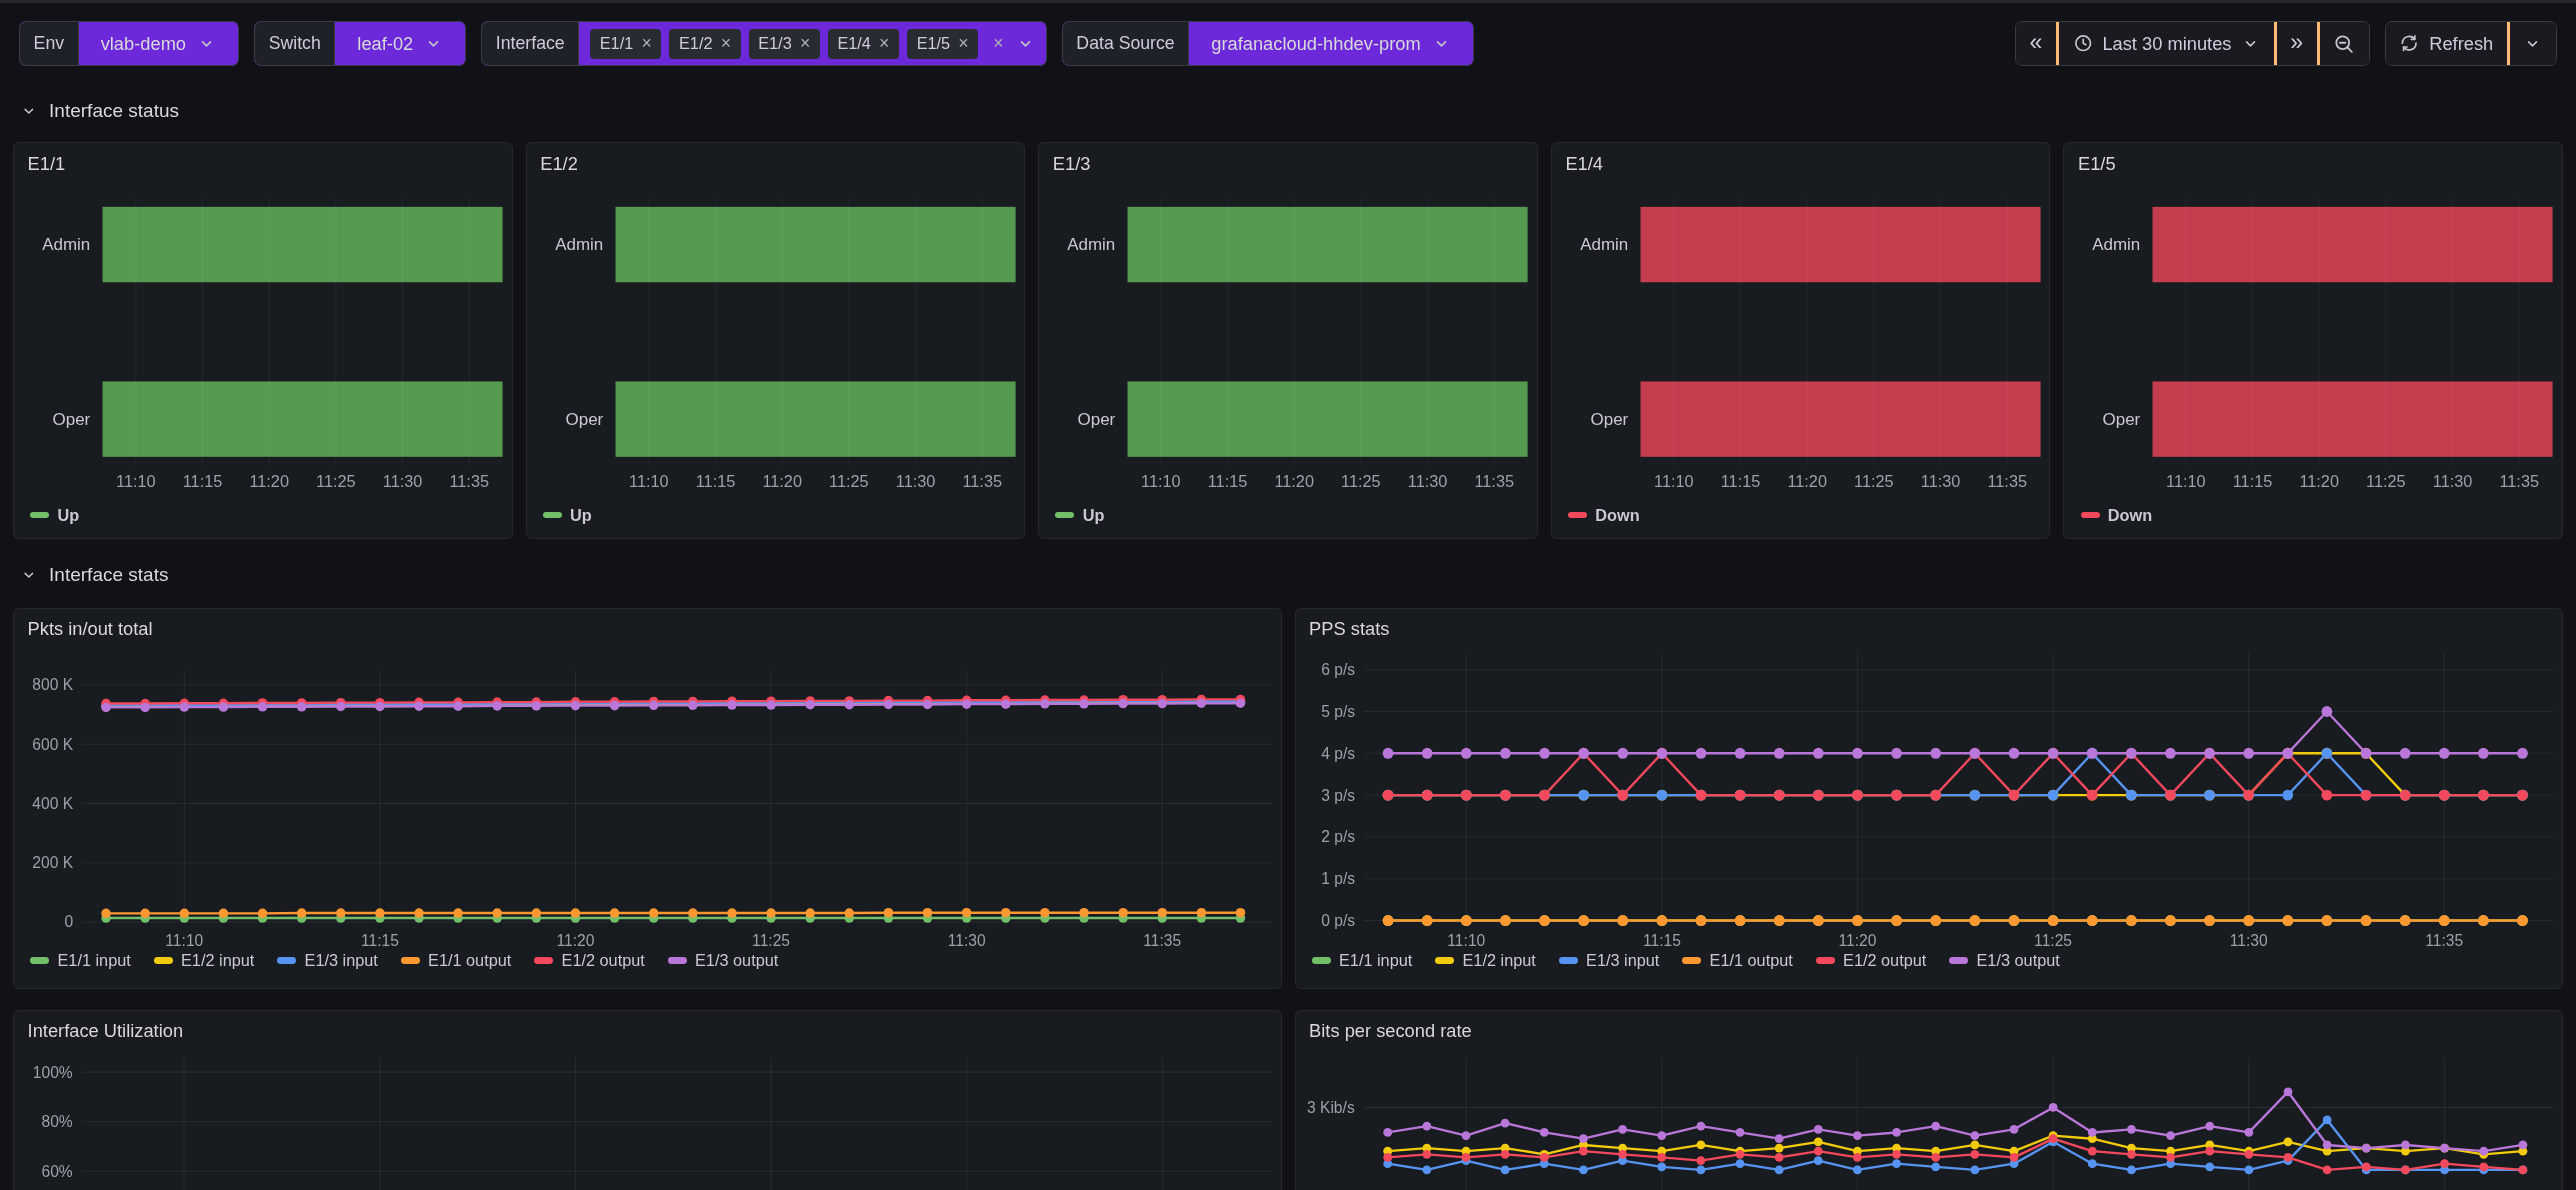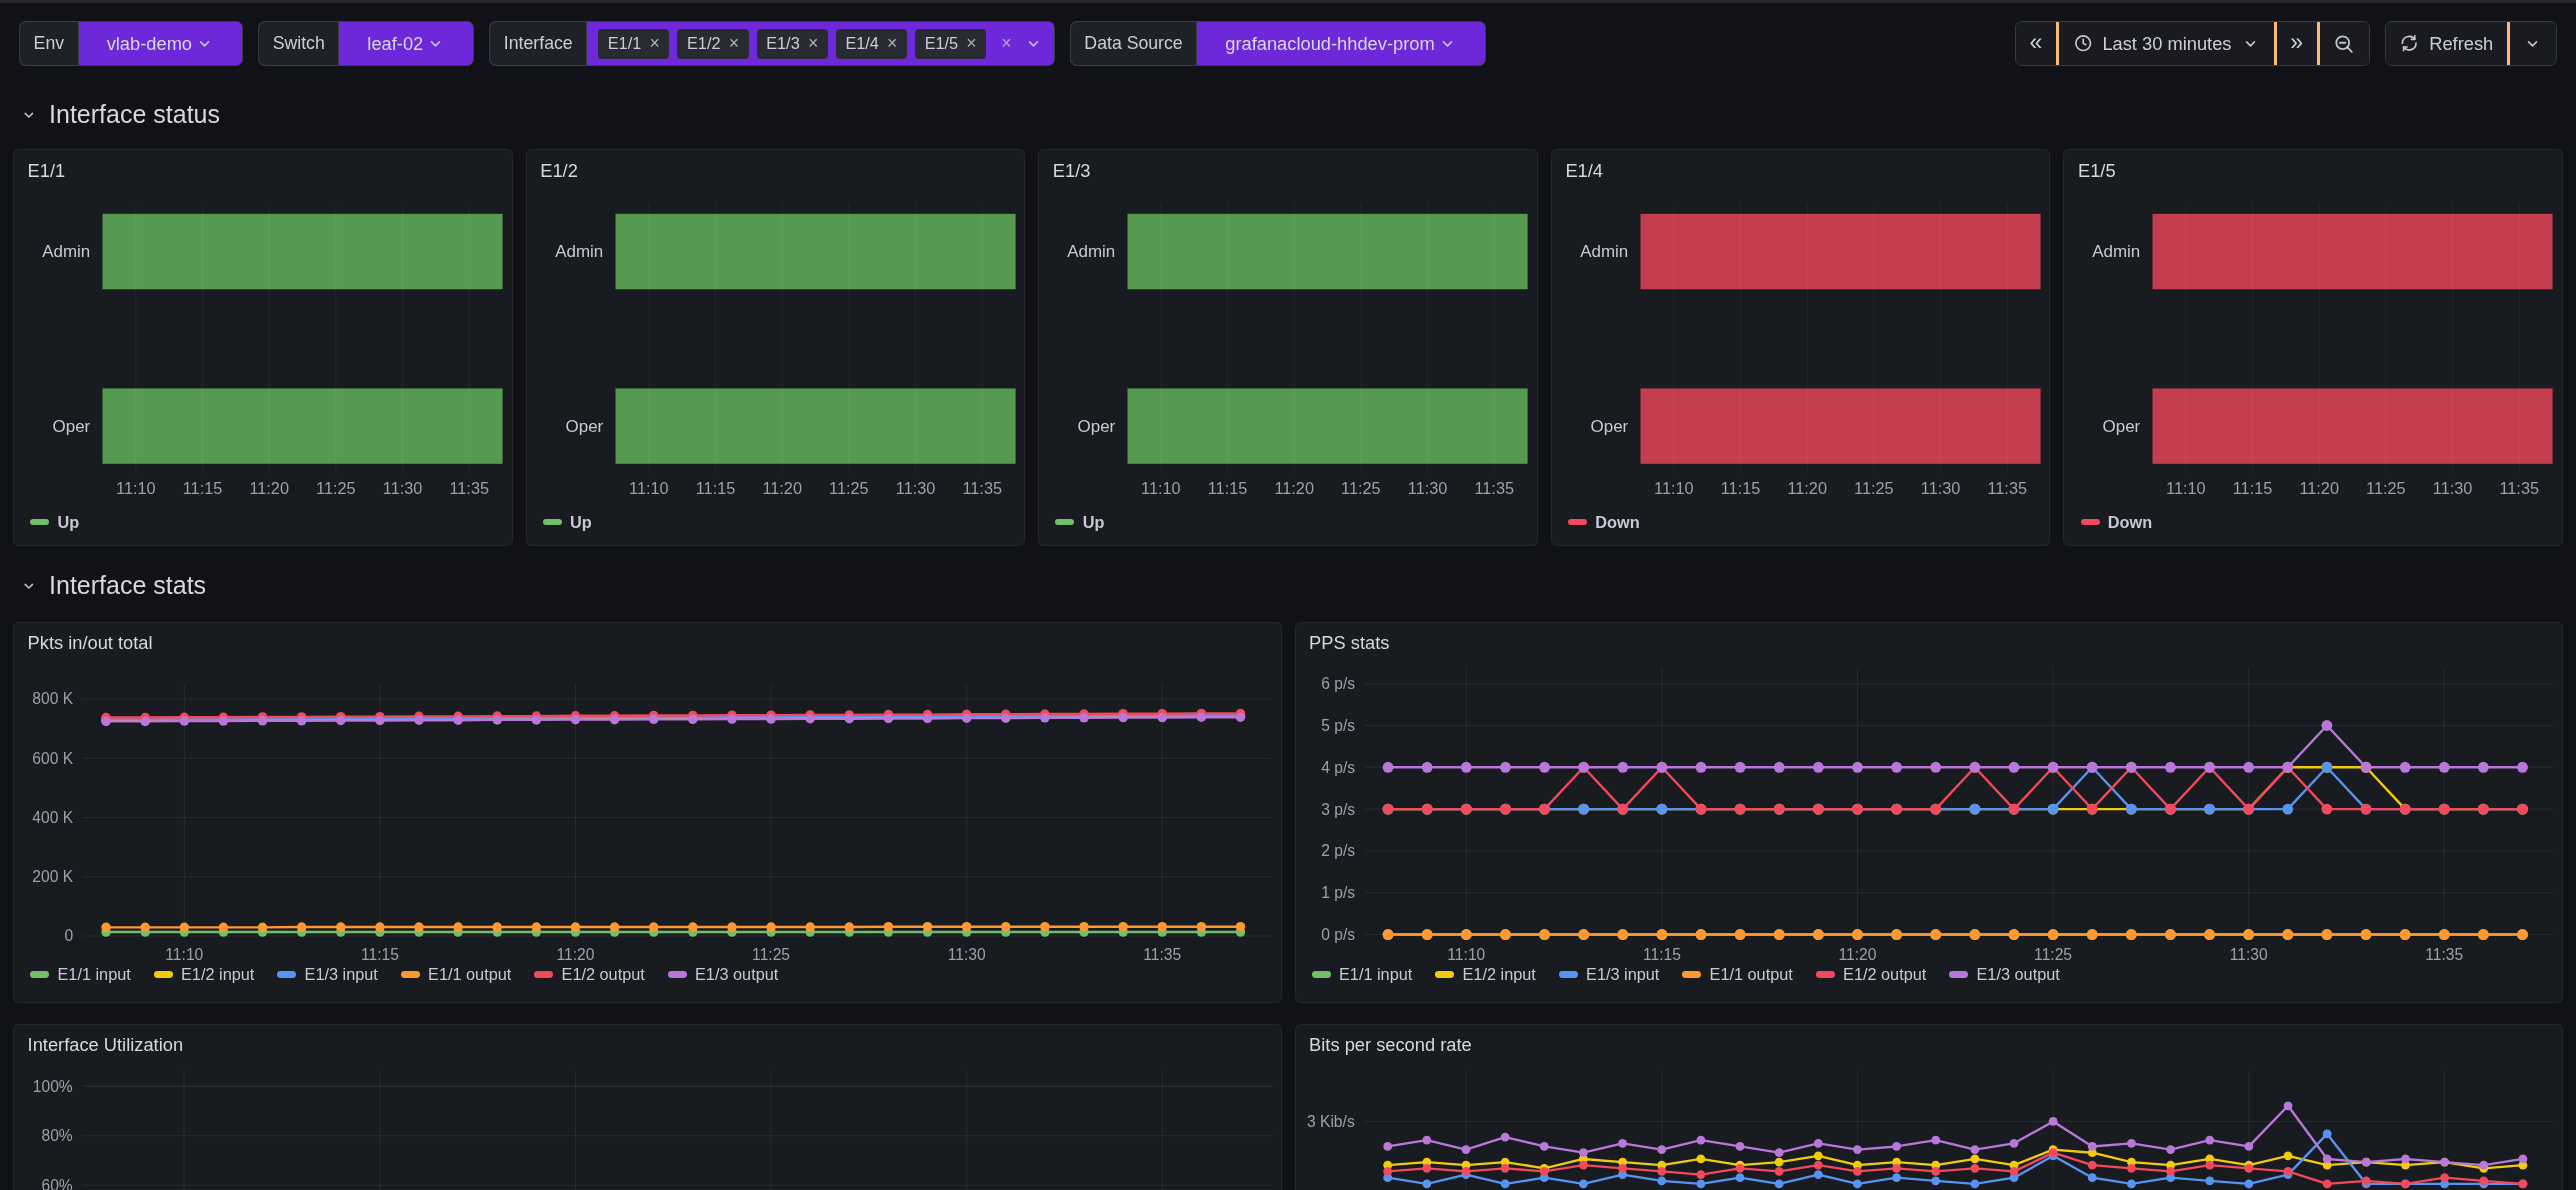--- a/index.html
+++ b/index.html
@@ -9,39 +9,39 @@
     font-family:"Liberation Sans","DejaVu Sans",sans-serif;
     color:#ccccdc;
   }
   .topstrip { height:3.4px; background:#26282d; }
   
   .topbar { display:flex; align-items:center; gap:15px; padding:17.7px 19px 15px 19px; }
   .ctrl { display:flex; align-items:stretch; height:45px; border:1px solid #3a3c44;
           border-radius:6.8px; overflow:hidden; background:#6d28d9; flex:0 0 auto; }
   .ctrl-label { display:flex; align-items:center; padding:0 13.6px; background:#1e2128;
                 font-size:17.7px; color:#ccccdc; border-right:1px solid #3a3c44; white-space:nowrap; }
-  .ctrl-value { display:flex; align-items:center; gap:3px; padding:0 28px;
+  .ctrl-value { display:flex; align-items:center; gap:11px; padding:0 22px;
                 font-size:18.3px; color:#d8d9da; cursor:pointer; white-space:nowrap; }
   .tagbox { display:flex; align-items:center; gap:8.2px; padding:0 11px; }
   .tag { display:flex; align-items:center; gap:8.2px; background:#282b31; border-radius:4.1px;
          height:30px; padding:0 9.5px; font-size:16.3px; color:#ccccdc; cursor:pointer; }
   .tag .x, .clear-x { font-size:17.7px; color:#aeb0b8; line-height:1; }
   .clear-x { margin:0 4.1px 0 6.8px; cursor:pointer; }
   .icon { stroke:#c3c4cc; fill:none; stroke-width:2; stroke-linecap:round; stroke-linejoin:round; }
   .chev { width:19px; height:19px; }
   .spacer { flex:1 1 auto; }
   .group { display:flex; align-items:stretch; height:45px; border:1px solid #3a3c44;
            border-radius:6.8px; overflow:hidden; flex:0 0 auto; }
   .gbtn { display:flex; align-items:center; gap:9.5px; padding:0 13.6px; background:#191b21;
           border:none; color:#ccccdc; font-size:18.3px; font-family:inherit; cursor:pointer; white-space:nowrap; }
   .gbtn + .gbtn { border-left:3px solid #fdba74; }
   .glyph { font-size:23px; line-height:1; transform:translateY(-1.4px); color:#ccccdc; }
   
   .row-head { display:flex; align-items:center; gap:11px; margin:19px 0 20.4px 20.4px;
-              font-size:25px; font-weight:500; color:#d8d9da; cursor:pointer; }
+              font-size:19px; font-weight:500; color:#d8d9da; cursor:pointer; }
   .row-head.second { margin-top:24.5px; margin-bottom:22px; }
   .panel-row { display:flex; gap:13px; padding:0 13px; }
   .panel-row + .row-head { margin-top:24.5px; }
   .panel { position:relative; background:#181b1f; border:1px solid #26282e; border-radius:5.4px;
            flex:1 1 0; overflow:hidden; }
   .row-status .panel { height:397px; }
   .row-stats .panel { height:381px; }
   .row-stats2 { margin-top:21px; }
   .row-stats2 .panel { height:380px; }
   .panel-title { position:absolute; top:9.5px; left:13.6px; font-size:18.3px; font-weight:500;

